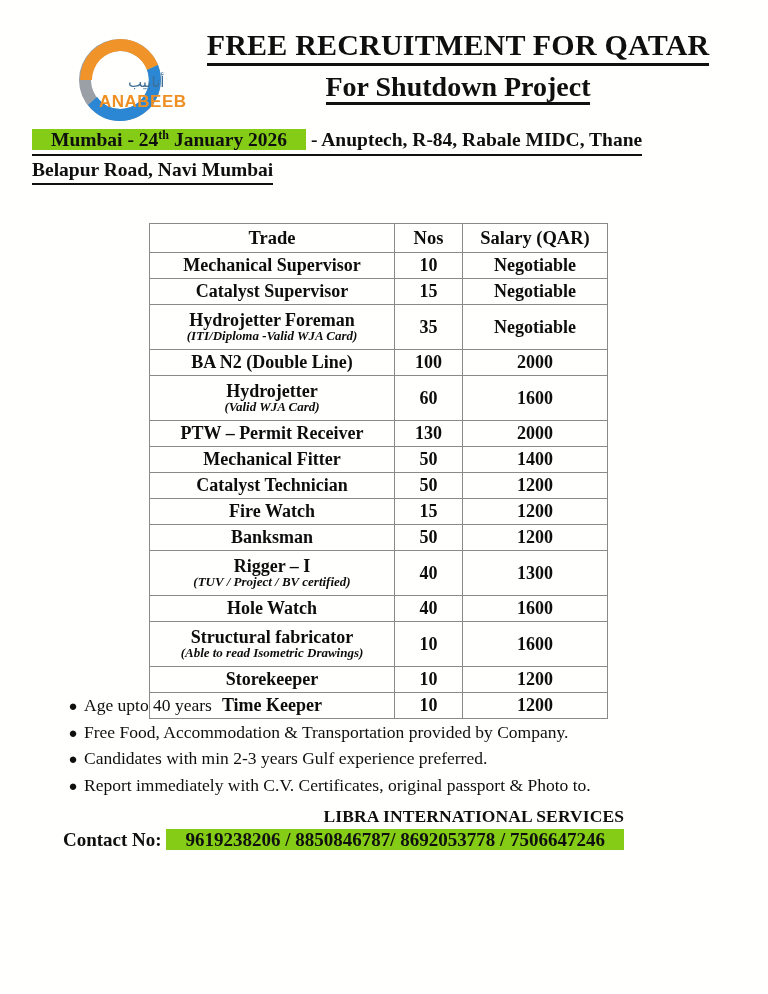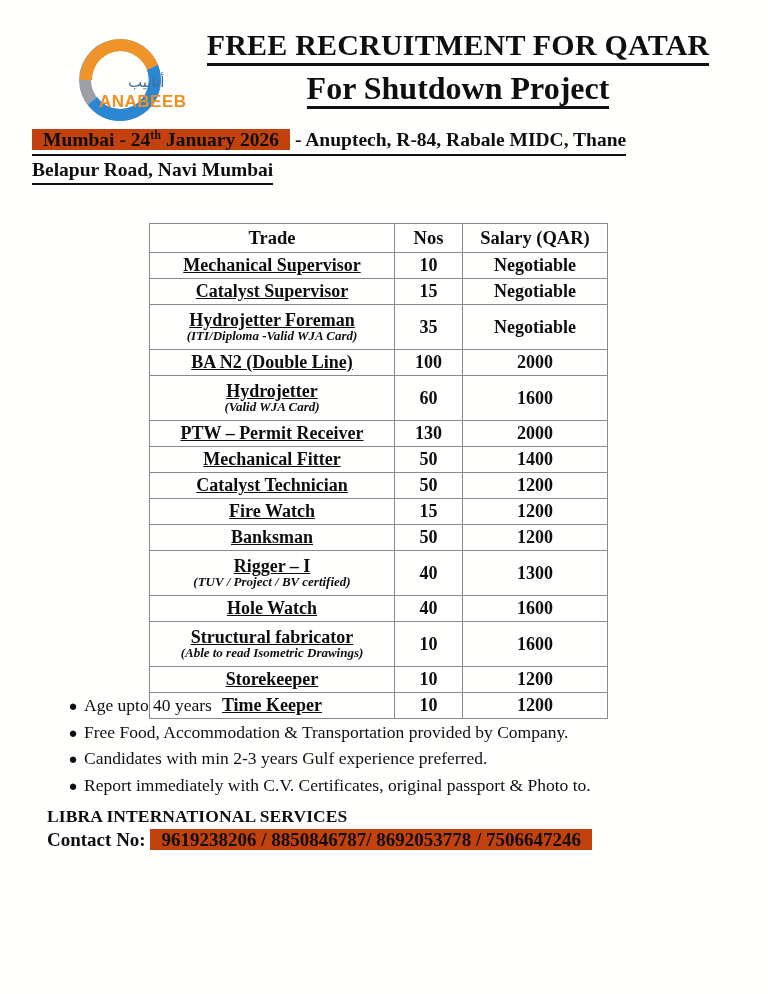--- a/index.html
+++ b/index.html
@@ -52,21 +52,21 @@
     letter-spacing: 0.2px;
     line-height: 1.12;
     border-bottom: 3px solid #111;
     display: inline-block;
     padding-bottom: 1px;
     white-space: nowrap;
   }
   .title-sub {
     margin-top: 5px;
     font-weight: bold;
-    font-size: 32px;
+    font-size: 28px;
     line-height: 1.12;
     border-bottom: 3px solid #111;
     display: inline-block;
     padding-bottom: 0px;
     white-space: nowrap;
   }
 
   
   .venue {
     position: absolute;
@@ -77,22 +77,22 @@
     font-size: 19.5px;
     line-height: 1.42;
   }
   .venue .u-line {
     display: block;
     width: fit-content;
     border-bottom: 2px solid #111;
     padding-bottom: 0px;
   }
   .hl {
-    background: #c2410c;
-    padding: 0 11px;
+    background: #84cc16;
+    padding: 0 19px;
   }
   .sup {
     font-size: 0.62em;
     vertical-align: super;
     line-height: 0;
   }
 
   
   .tbl-wrap {
     position: absolute;
@@ -120,21 +120,21 @@
 
   table.jobs th {
     font-size: 18.5px;
     height: 26px;
   }
   table.jobs td {
     font-size: 18px;
     height: 23px;
   }
   td.trade-cell { line-height: 1.14; }
-  .trade-title { display: block; font-weight: bold; text-decoration: underline; }
+  .trade-title { display: block; font-weight: bold; }
   .trade-note {
     display: block;
     font-style: italic;
     font-weight: bold;
     font-size: 13px;
     line-height: 1.15;
     margin-top: -1px;
   }
   tr.tall td { height: 42px; }
 
@@ -159,22 +159,21 @@
     font-size: 15px;
     line-height: 1.52;
   }
 
   
   .footer {
     position: absolute;
     left: 0;
     top: 806px;
     width: 624px;
-    text-align: left;
-    margin-left: 47px;
+    text-align: right;
   }
   .company {
     font-weight: bold;
     font-size: 17.5px;
     letter-spacing: 0.1px;
   }
   .contact {
     margin-top: 2px;
     font-weight: bold;
     font-size: 19px;

